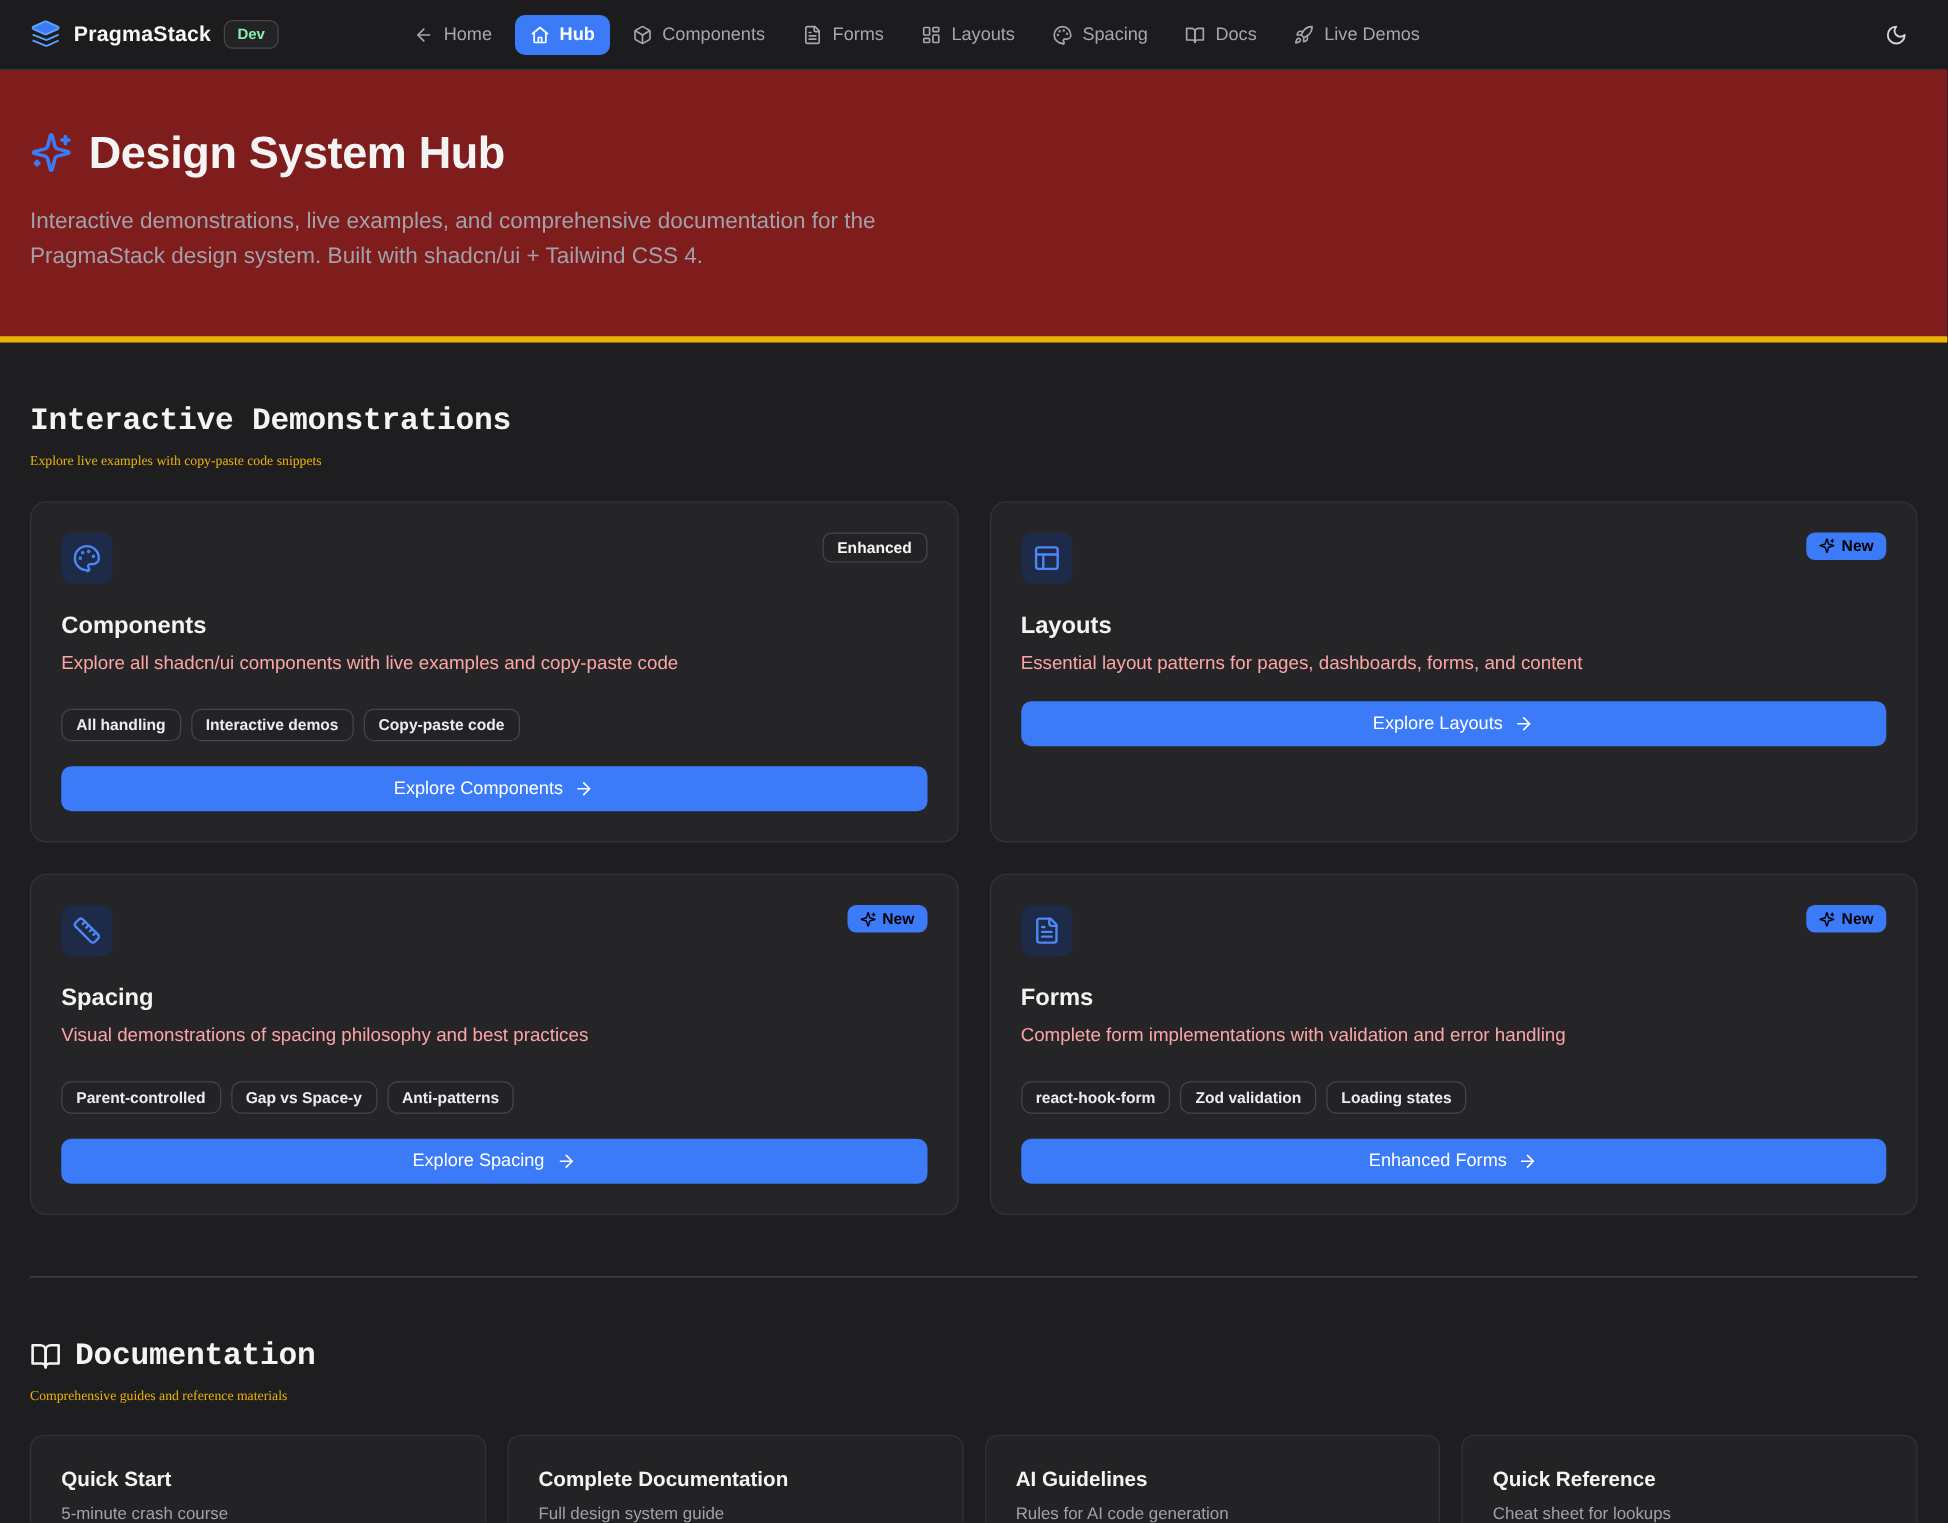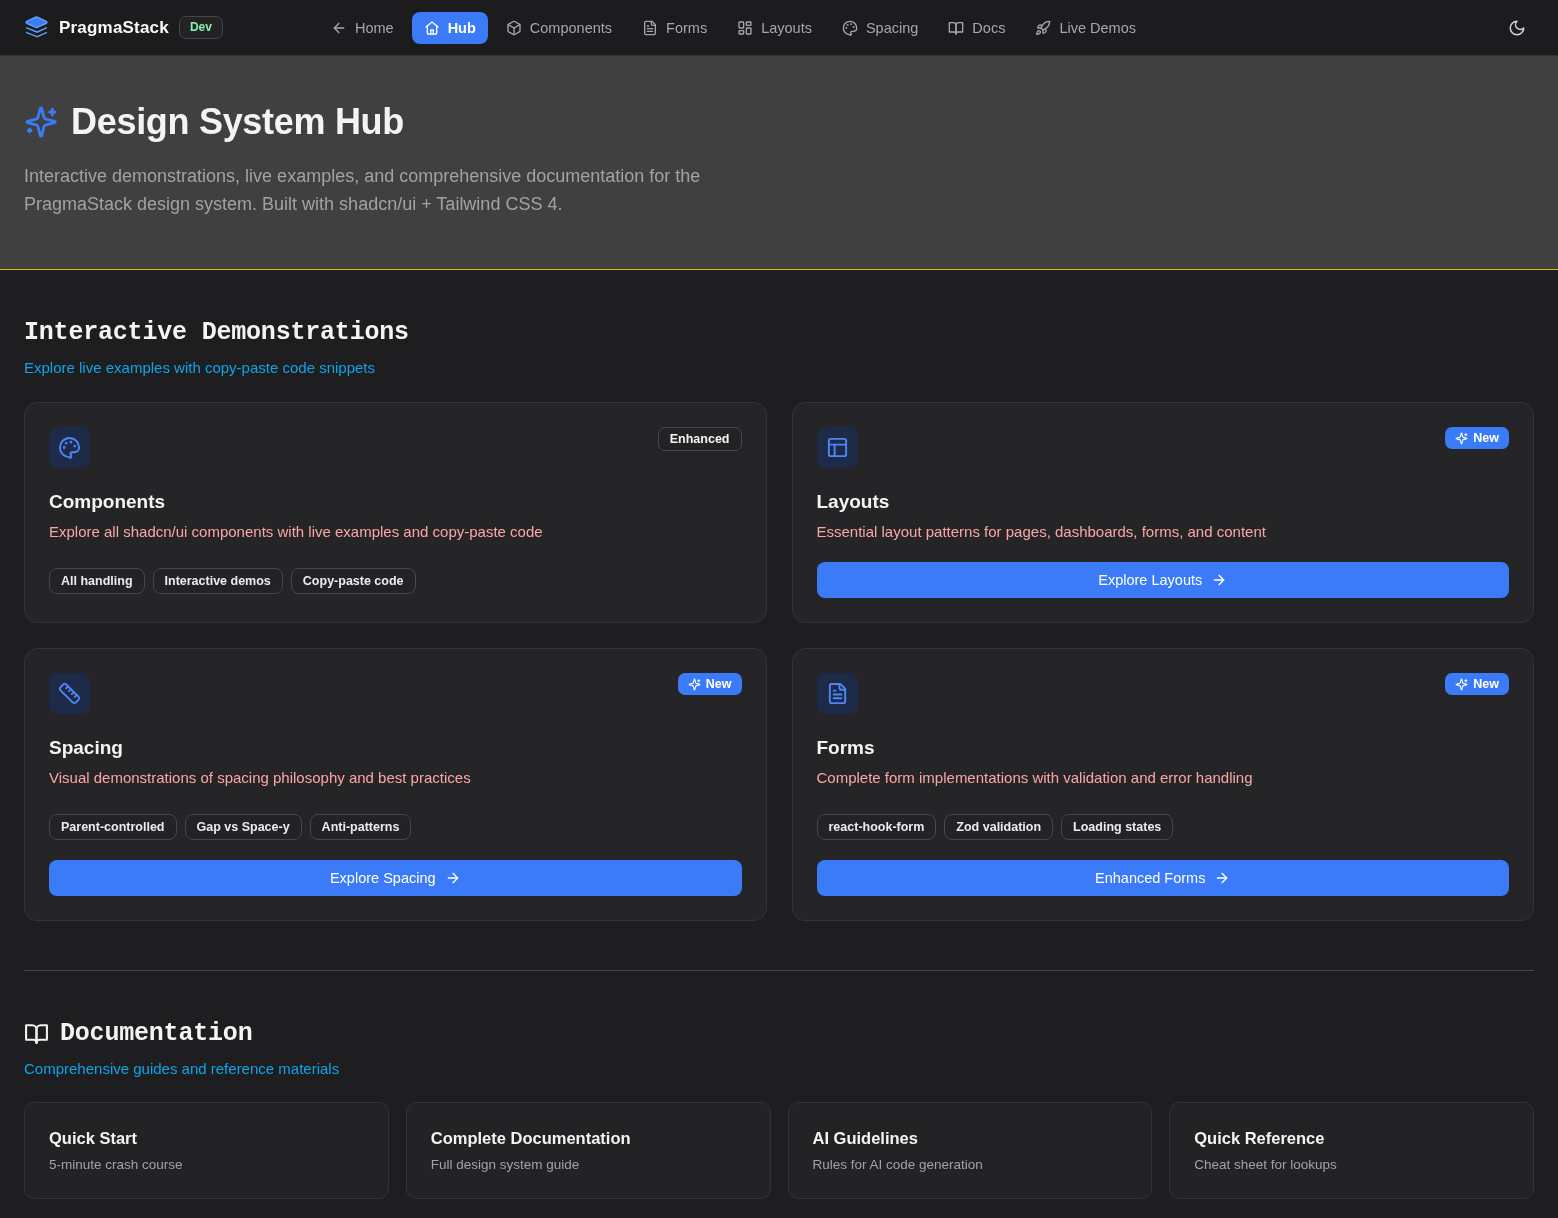--- a/index.html
+++ b/index.html
@@ -32,36 +32,36 @@
     display: flex; align-items: center; gap: 8px;
     color: #a6a6ad; font-size: 14.5px; font-weight: 400;
     padding: 8px 12px; border-radius: 8px; cursor: pointer;
   }
   .nav-item.active { background: #3b7bf7; color: #ffffff; font-weight: 600; }
   .nav-spacer { flex: 1; }
   .theme-toggle { color: #d4d4d8; padding: 8px; cursor: pointer; }
 
   
   .hero {
-    background: #404040;
-    border-bottom: 1px solid #eab308;
+    background: #7f1d1d;
+    border-bottom: 5px solid #eab308;
     padding: 45px 24px 50px 24px;
   }
   .hero-title-row { display: flex; align-items: center; gap: 13px; }
   .hero-title { font-size: 36px; font-weight: 700; letter-spacing: -.3px; color: #f4f4f5; }
   .hero-sub {
     margin-top: 20px; max-width: 740px;
     font-size: 18px; line-height: 1.55; color: #a1a1aa;
   }
 
   
   .main { padding: 48px 24px 0 24px; }
   .section-heading-row { display: flex; align-items: center; gap: 11px; font-family: Liberation Mono, monospace; }
   .section-heading { font-size: 25px; font-weight: 700; color: #f4f4f5; letter-spacing: -.2px; }
-  .section-sub { margin-top: 12px; font-size: 15px; color: #0ea5e9; }
+  .section-sub { margin-top: 12px; font-size: 11px; color: #eab308; font-family: Liberation Serif, serif; }
 
   .demo-grid {
     margin-top: 26px;
     display: grid;
     grid-template-columns: 1fr 1fr;
     gap: 25px;
     border-radius: 22px;
   }
   .demo-card {
     background: #252528;
@@ -76,23 +76,23 @@
     background: #1d2a48;
     display: flex; align-items: center; justify-content: center;
     color: #4d86f7;
   }
   .badge-outline {
     border: 1px solid #46464b; border-radius: 7px;
     padding: 4px 11px; font-size: 12.5px; font-weight: 700; color: #f4f4f5;
     background: #232326;
   }
   .badge-new {
-    display: flex; align-items: flex-end; gap: 5px;
+    display: flex; align-items: center; gap: 5px;
     background: #3b7bf7; border-radius: 7px;
-    padding: 4px 10px; font-size: 12.5px; font-weight: 700; color: #ffffff;
+    padding: 4px 10px; font-size: 12.5px; font-weight: 700; color: #000000;
   }
   .card-title { margin-top: 23px; font-size: 19px; font-weight: 700; color: #f4f4f5; }
   .card-desc { margin-top: 8px; font-size: 15px; color: #fca5a5; line-height: 1.4; }
   .tag-row { margin-top: 26px; display: flex; gap: 8px; }
   .tag {
     border: 1px solid #46464b; border-radius: 8px; background: #232326;
     padding: 4px 11px; font-size: 12.5px; font-weight: 700; color: #ececef;
     line-height: 1.3;
   }
   .explore-btn {
@@ -273,20 +273,29 @@
         </div>
         <span class="badge-outline">Enhanced</span>
       </div>
       <div class="card-title">Components</div>
       <div class="card-desc">Explore all shadcn/ui components with live examples and copy-paste code</div>
       <div class="tag-row">
         <span class="tag">All handling</span>
         <span class="tag">Interactive demos</span>
         <span class="tag">Copy-paste code</span>
       </div>
+      <button class="explore-btn">
+        <span>Explore Components</span>
+        <span>
+          <svg width="16" height="16" viewBox="0 0 24 24" fill="none" stroke="currentColor" stroke-width="2" stroke-linecap="round" stroke-linejoin="round">
+              <path d="M5 12h14"></path>
+              <path d="m12 5 7 7-7 7"></path>
+            </svg>
+        </span>
+      </button>
     </div>
 
     <div class="demo-card">
       <div class="card-top">
         <div class="icon-tile">
           <svg width="23" height="23" viewBox="0 0 24 24" fill="none" stroke="currentColor" stroke-width="2" stroke-linecap="round" stroke-linejoin="round">
               <rect x="3" y="3" width="18" height="18" rx="2"></rect>
               <path d="M3 9h18"></path>
               <path d="M9 21V9"></path>
             </svg>

